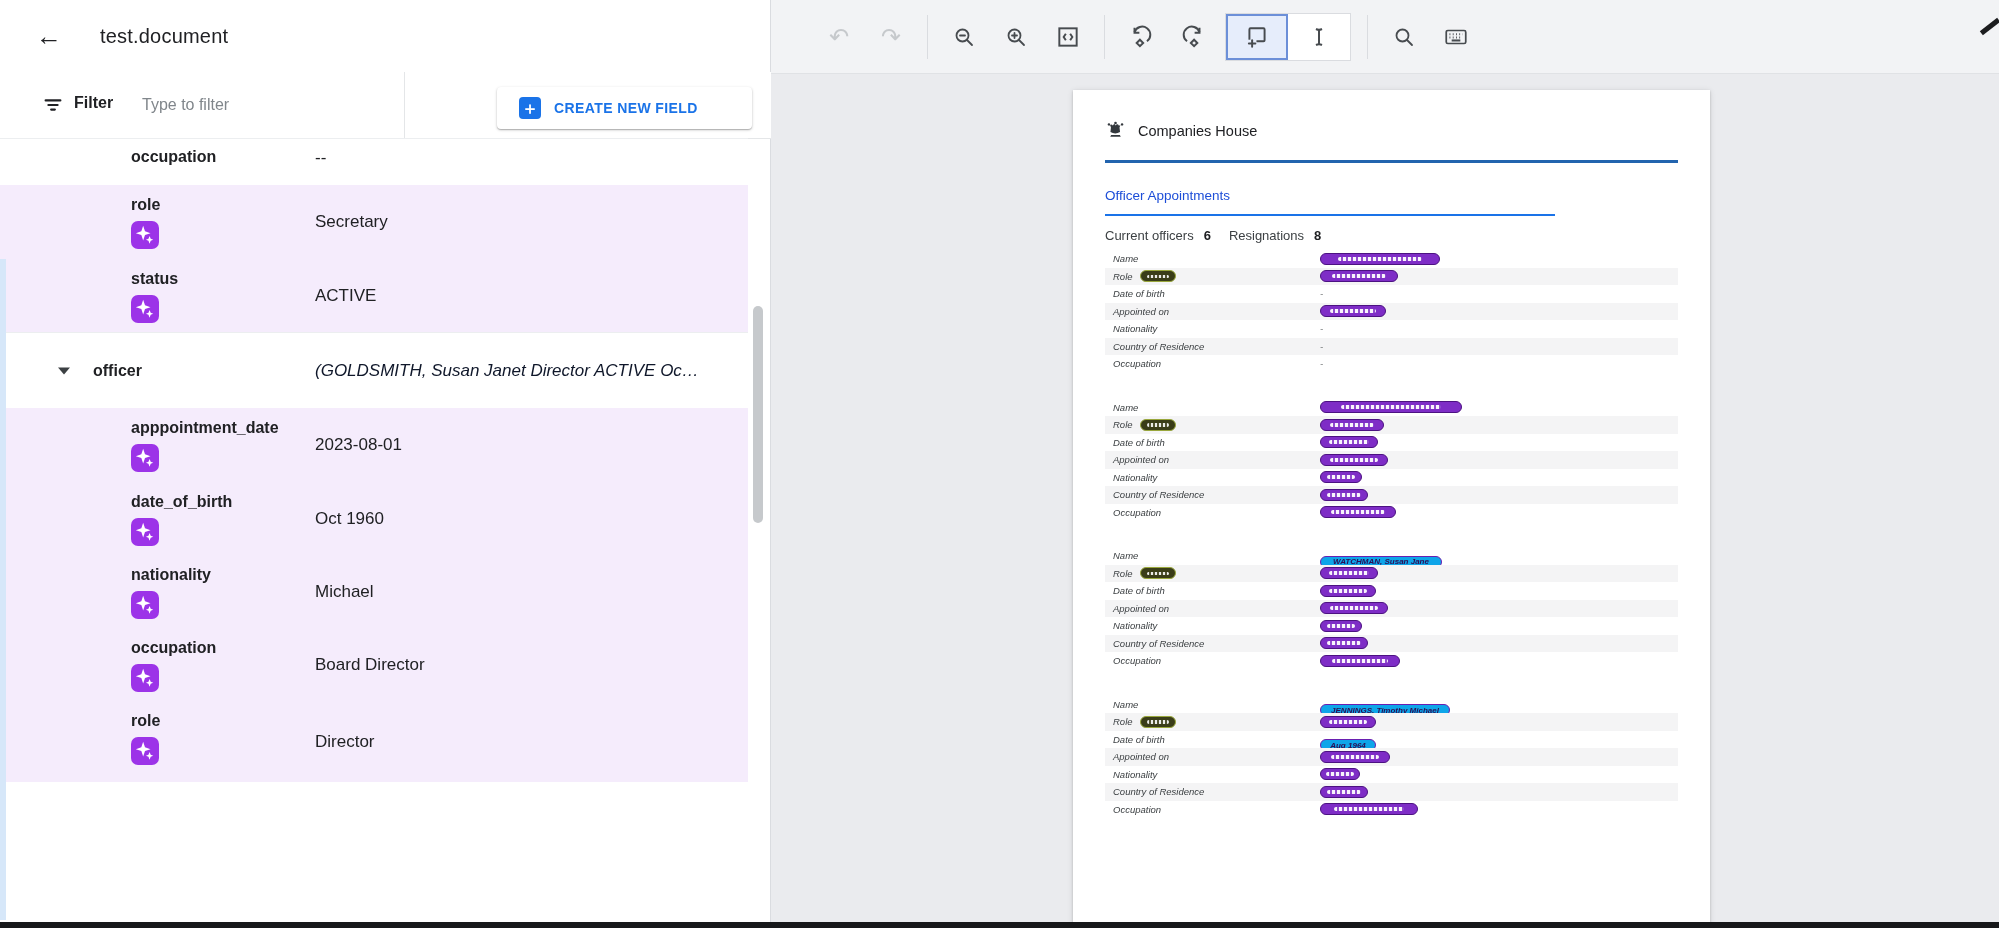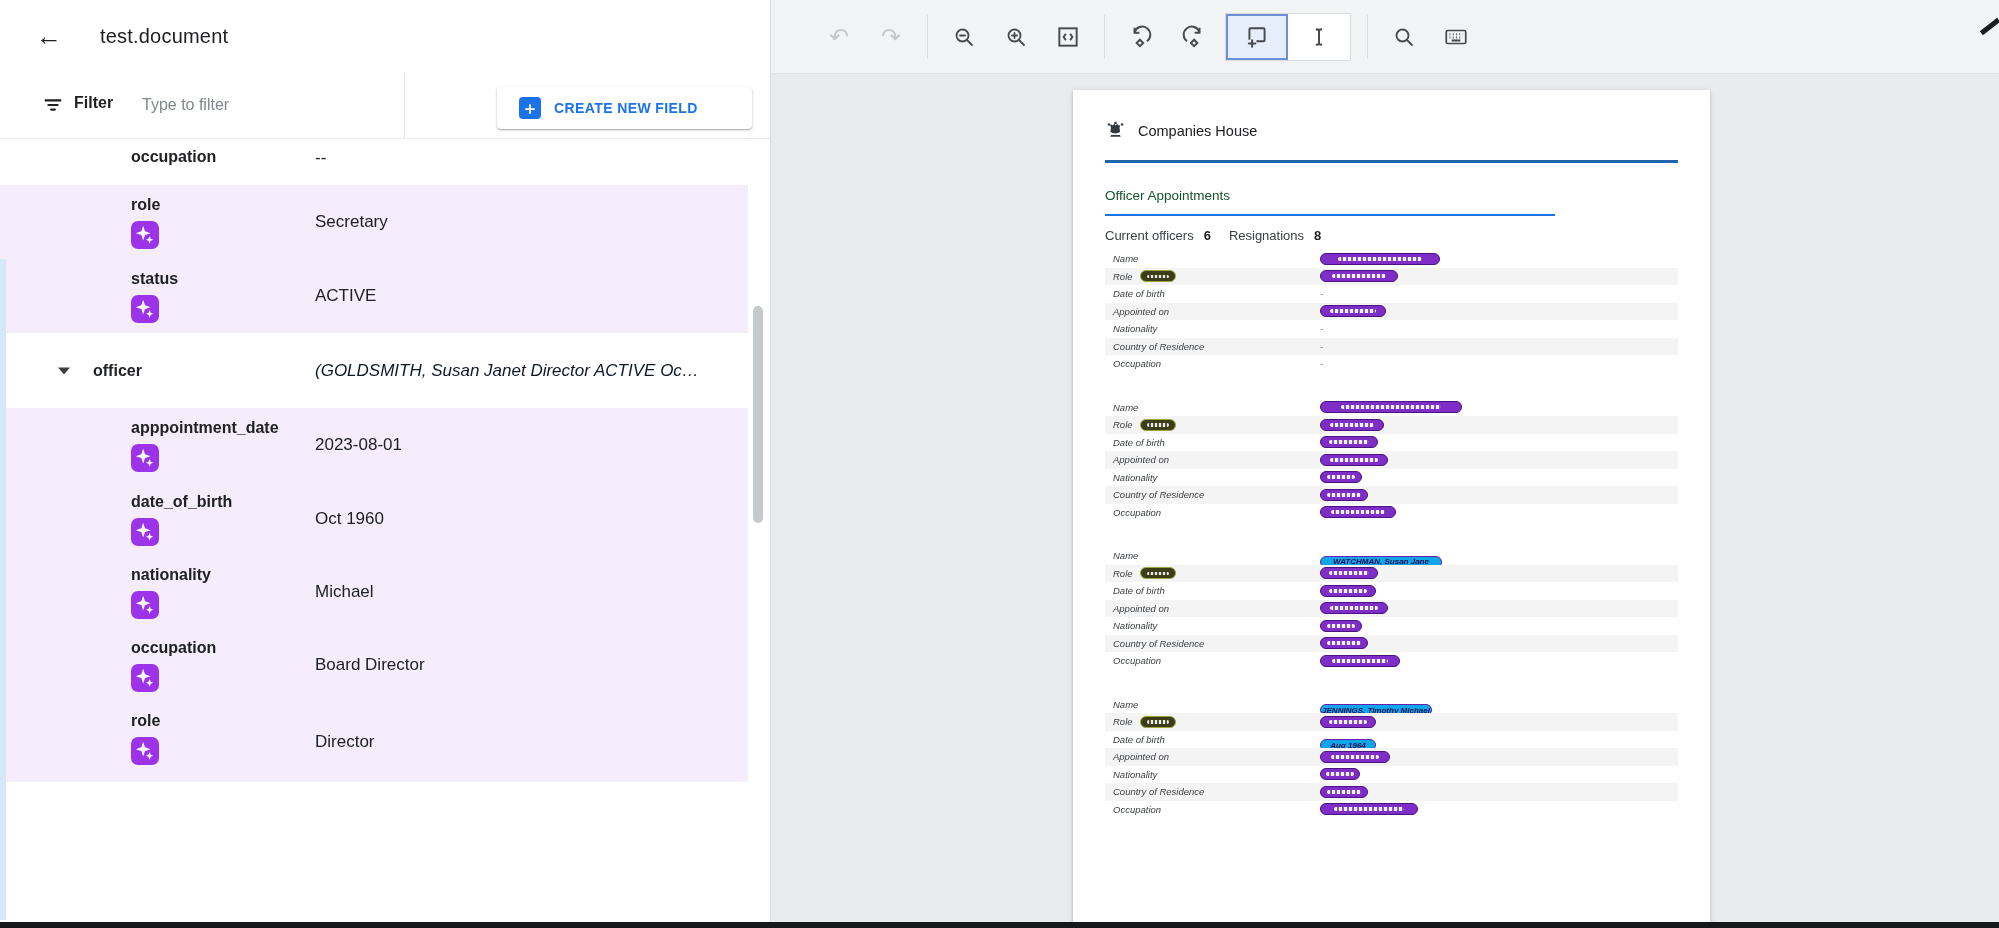--- a/index.html
+++ b/index.html
@@ -6,21 +6,21 @@
   body{
     width:1999px;height:928px;position:relative;overflow:hidden;
     font-family:"Liberation Sans","DejaVu Sans",sans-serif;
     background:#eaebee;color:#202124;
   }
   
   .left-panel{position:absolute;left:0;top:0;width:770px;height:928px;background:#fff;border-right:1px solid #dadce0;}
   .lp-header{position:absolute;left:0;top:0;width:770px;height:72px;background:#fff;border-bottom:1px solid #e4e6e8;display:flex;align-items:center;}
   .back-btn{margin-left:36px;font-size:26px;color:#202124;cursor:pointer;line-height:1;}
   .doc-title{margin-left:38px;font-size:20px;color:#202124;letter-spacing:.2px;}
-  .filter-bar{position:absolute;left:0;top:72px;width:770px;height:66px;background:#fff;border-bottom:1px solid #e4e6e8;}
+  .filter-bar{position:absolute;left:0;top:72px;width:770px;height:66px;background:#fff;border-bottom:1px solid #e4e6e8;padding-left:28px;}
   .filter-divider{position:absolute;left:404px;top:0;width:1px;height:66px;background:#e4e6e8;}
   .filter-icon{position:absolute;left:42px;top:22px;}
   .filter-label{position:absolute;left:74px;top:22px;font-size:16px;font-weight:bold;color:#202124;}
   .filter-input{position:absolute;left:140px;top:14px;width:250px;height:36px;border:none;outline:none;font-size:16px;color:#202124;font-family:inherit;}
   .filter-input::placeholder{color:#80868b;}
   .create-btn{position:absolute;left:497px;top:15px;width:255px;height:42px;background:#fff;border:none;border-radius:4px;
     box-shadow:0 1px 1px rgba(0,0,0,.18),0 1px 3px rgba(0,0,0,.22);display:flex;align-items:center;cursor:pointer;font-family:inherit;}
   .create-plus{width:22px;height:22px;background:#1a73e8;border-radius:4px;margin-left:16px;color:#fff;font-size:17px;font-weight:bold;
     display:flex;align-items:center;justify-content:center;line-height:1;}
   .create-label{margin-left:13px;color:#1a73e8;font-size:14px;font-weight:bold;letter-spacing:.4px;}
@@ -53,21 +53,21 @@
   .seg{display:flex;border:1px solid #dadce0;background:#fff;margin:0 6px;flex:none;}
   .seg .cell{width:62px;height:46px;display:flex;align-items:center;justify-content:center;cursor:pointer;box-sizing:border-box;}
   .seg .cell.sel{background:#e6edfb;border:2px solid #6c8fd8;}
   .corner-frag{position:absolute;right:-2px;top:24px;width:22px;height:5px;background:#1c1d1f;transform:rotate(-38deg);}
   
   .page{position:absolute;left:302px;top:90px;width:637px;height:860px;background:#fff;
     box-shadow:0 1px 2px rgba(0,0,0,.18),0 1px 6px rgba(0,0,0,.12);}
   .brand{position:absolute;left:32px;top:30px;display:flex;align-items:center;}
   .brand-text{margin-left:12px;font-size:14.5px;color:#202124;}
   .brand-rule{position:absolute;left:32px;top:70px;width:573px;height:3px;background:#2264ae;}
-  .sec-title{position:absolute;left:32px;top:98px;font-size:13.5px;color:#14532d;}
+  .sec-title{position:absolute;left:32px;top:98px;font-size:13.5px;color:#1d4ed8;}
   .sec-underline{position:absolute;left:32px;top:124px;width:450px;height:2px;background:#1a73e8;}
   .summary{position:absolute;left:32px;top:138px;font-size:13px;color:#3c4043;display:flex;align-items:center;}
   .summary b{color:#202124;margin:0 18px 0 10px;}
   .blocks{position:absolute;left:32px;top:160px;width:573px;}
   .oblock{margin-bottom:26px;}
   .orow{height:17.5px;display:flex;align-items:center;box-sizing:border-box;font-style:italic;}
   .orow.shaded{background:#f4f4f5;}
   .orow .olabel{font-size:9.5px;color:#3c4043;padding-left:8px;white-space:nowrap;}
   .orow .oval{position:absolute;left:215px;display:flex;align-items:center;}
   .orow{position:relative;}
@@ -483,21 +483,21 @@
               <span class="pill" style="width: 80px;">
                 <span class="noise"></span>
               </span>
             </span>
           </div>
         </div>
         <div class="oblock">
           <div class="orow">
             <span class="olabel">Name</span>
             <span class="oval">
-              <span class="pill light" style="width: 112px;">
+              <span class="pill light" style="width: 130px;">
                 <span class="ptext">JENNINGS, Timothy Michael</span>
               </span>
             </span>
           </div>
           <div class="orow shaded">
             <span class="olabel">Role</span>
             <span class="badge" title="ACTIVE" style="width: 36px;">
               <span class="noise"></span>
             </span>
             <span class="oval">

